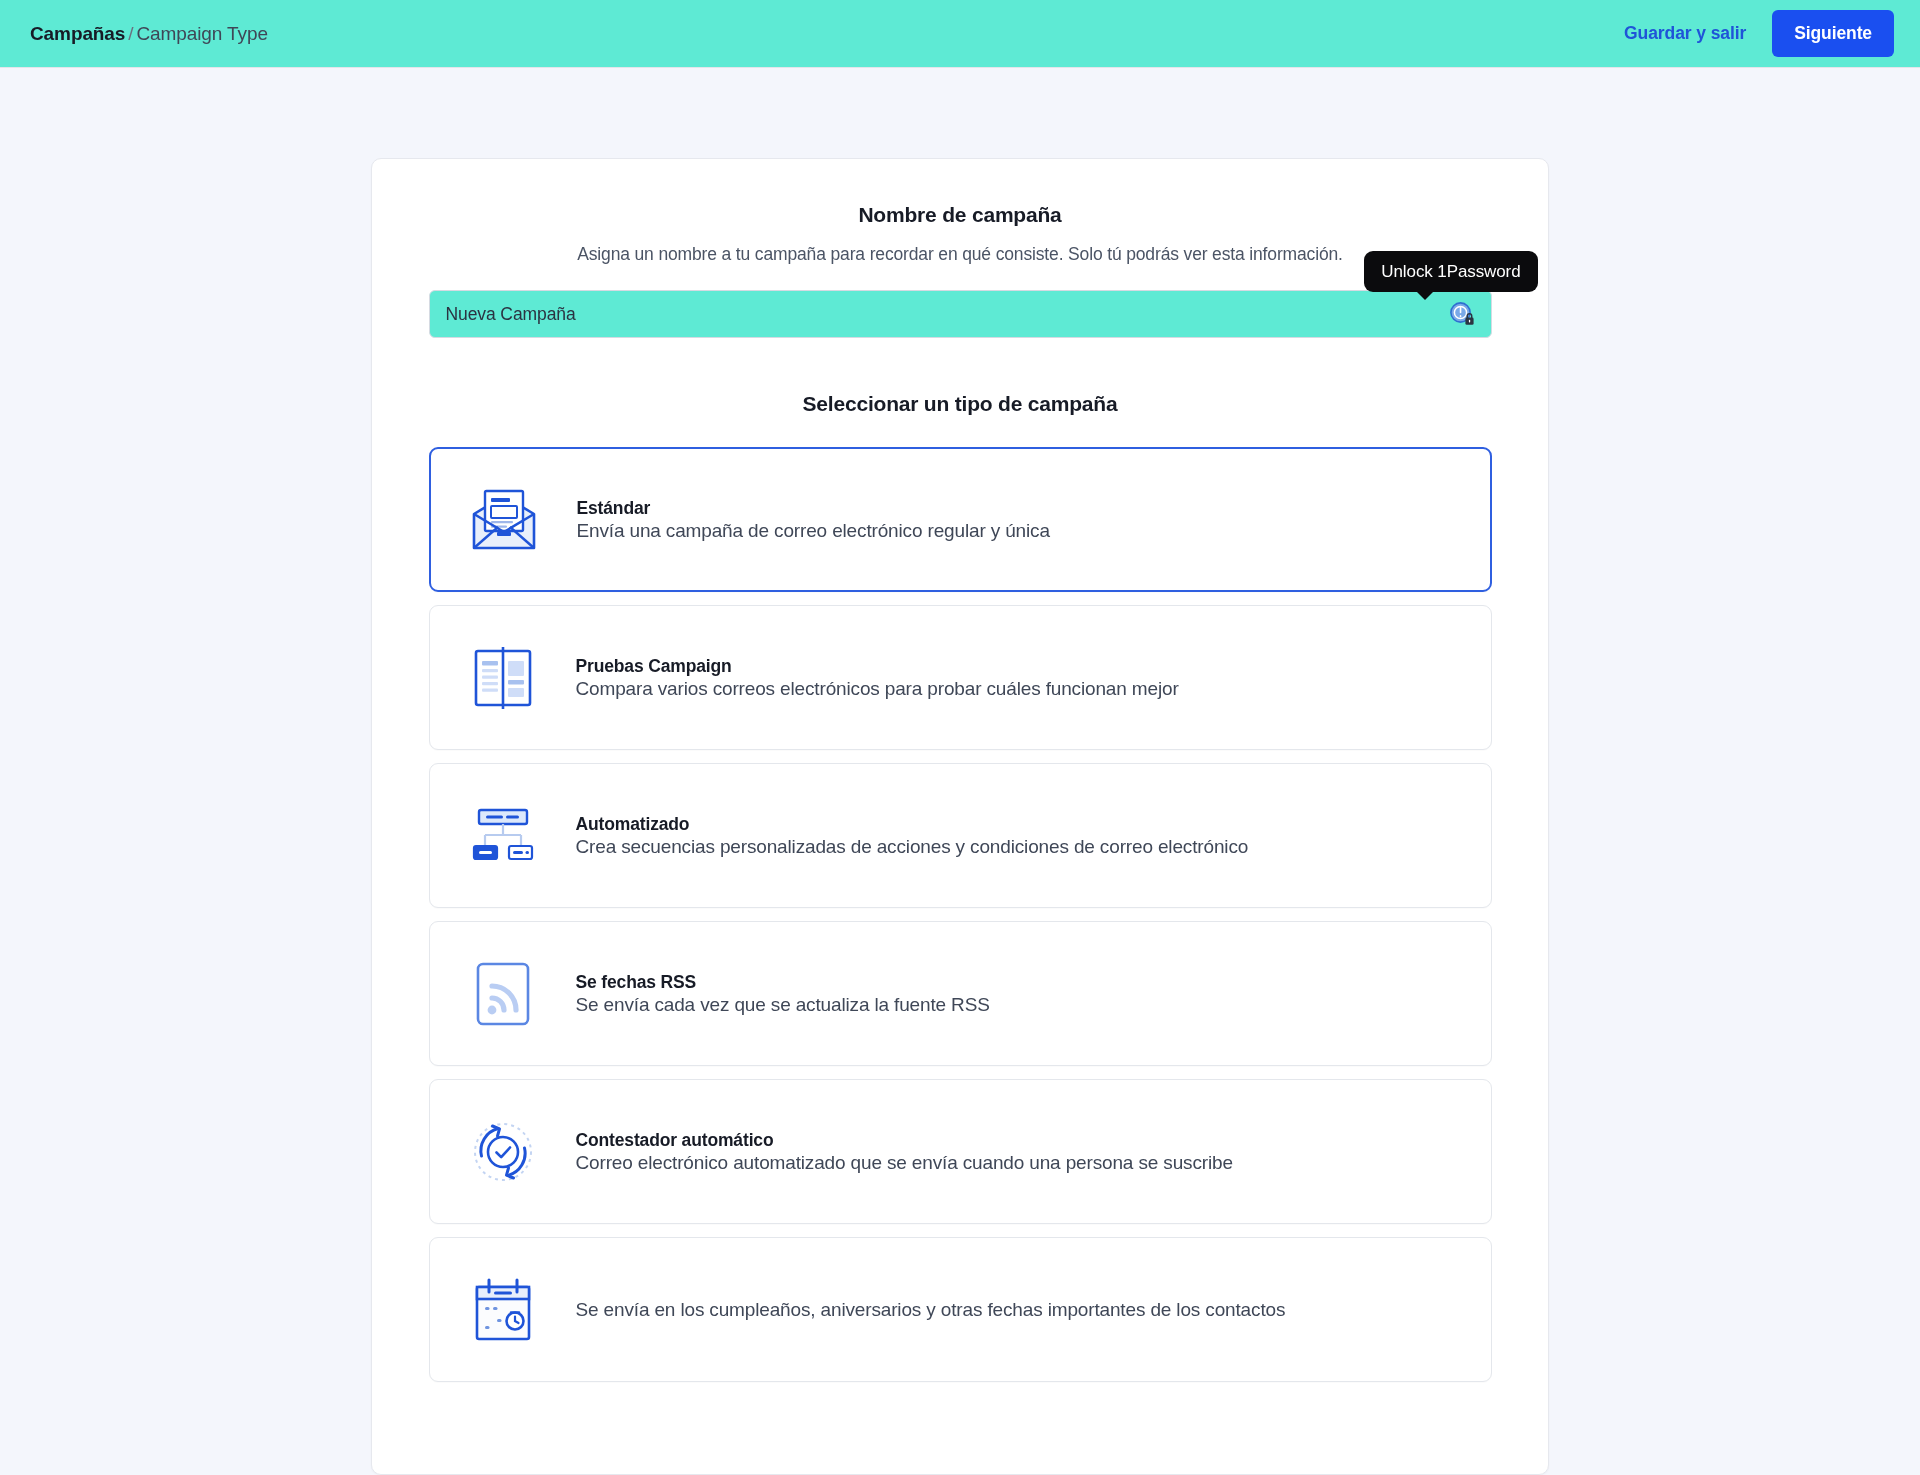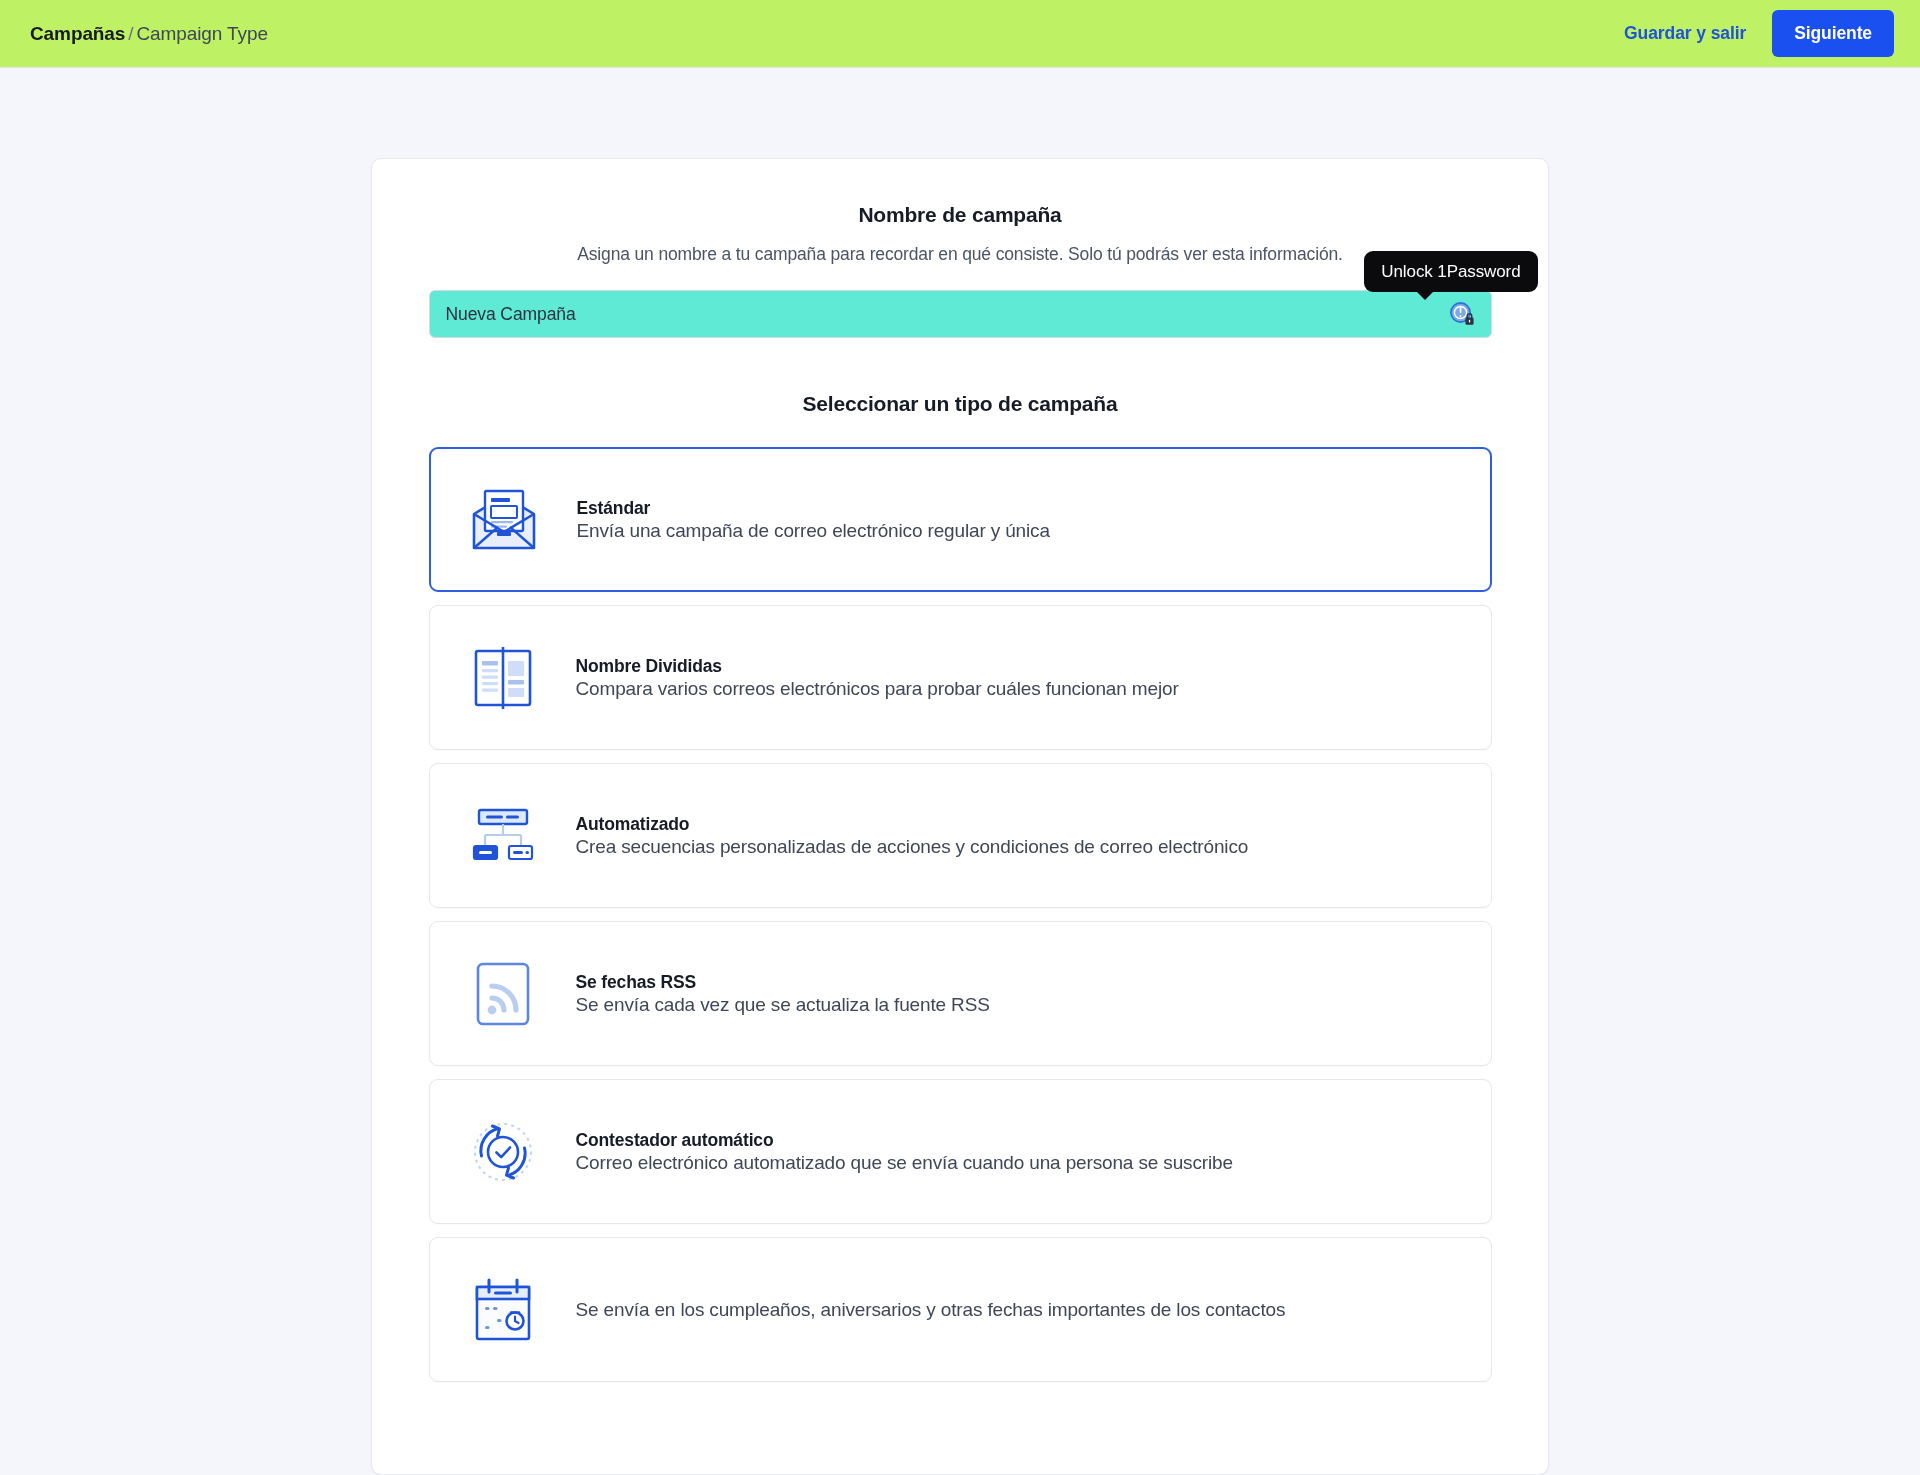--- a/index.html
+++ b/index.html
@@ -13,21 +13,21 @@
   body {
     font-family: "Liberation Sans", sans-serif;
     background: #f4f6fc;
     color: #1f2430;
     -webkit-font-smoothing: antialiased;
   }
 
   
   .header {
     height: 68px;
-    background: #bef264;
+    background: #5eead4;
     border-bottom: 1px solid #e3e5ea;
     display: flex;
     align-items: center;
     justify-content: space-between;
     padding: 0 26px 0 30px;
     position: relative;
     z-index: 5;
   }
 
   .breadcrumb {
@@ -305,21 +305,21 @@
             <rect x="15" y="33.5" width="16" height="3.2" rx="1" fill="#cfddf8"></rect>
             <rect x="15" y="40" width="16" height="3.2" rx="1" fill="#cfddf8"></rect>
             <rect x="15" y="46.5" width="16" height="3.2" rx="1" fill="#cfddf8"></rect>
             <rect x="41" y="19" width="16" height="15" rx="1" fill="#cfddf8"></rect>
             <rect x="41" y="38" width="16" height="4.5" rx="1" fill="#a8c1ef"></rect>
             <rect x="41" y="46" width="16" height="9" rx="1" fill="#cfddf8"></rect>
             <line x1="36" y1="5" x2="36" y2="67" stroke="#1f54d8" stroke-width="2.6"></line>
           </svg>
         </span>
         <span class="type-text">
-          <span class="type-name">Nombre Divididas</span>
+          <span class="type-name">Pruebas Campaign</span>
           <span class="type-desc">Compara varios correos electrónicos para probar cuáles funcionan mejor</span>
         </span>
       </div>
 
       <div class="type-card">
         <span class="type-icon">
           <svg viewBox="0 0 72 72" width="72" height="72">
             <rect x="12" y="10" width="48" height="14" rx="2" fill="#dce8fb" stroke="#1f54d8" stroke-width="2.4"></rect>
             <rect x="19" y="15.5" width="17" height="3" rx="1.5" fill="#1f54d8"></rect>
             <rect x="39" y="15.5" width="13" height="3" rx="1.5" fill="#1f54d8"></rect>

